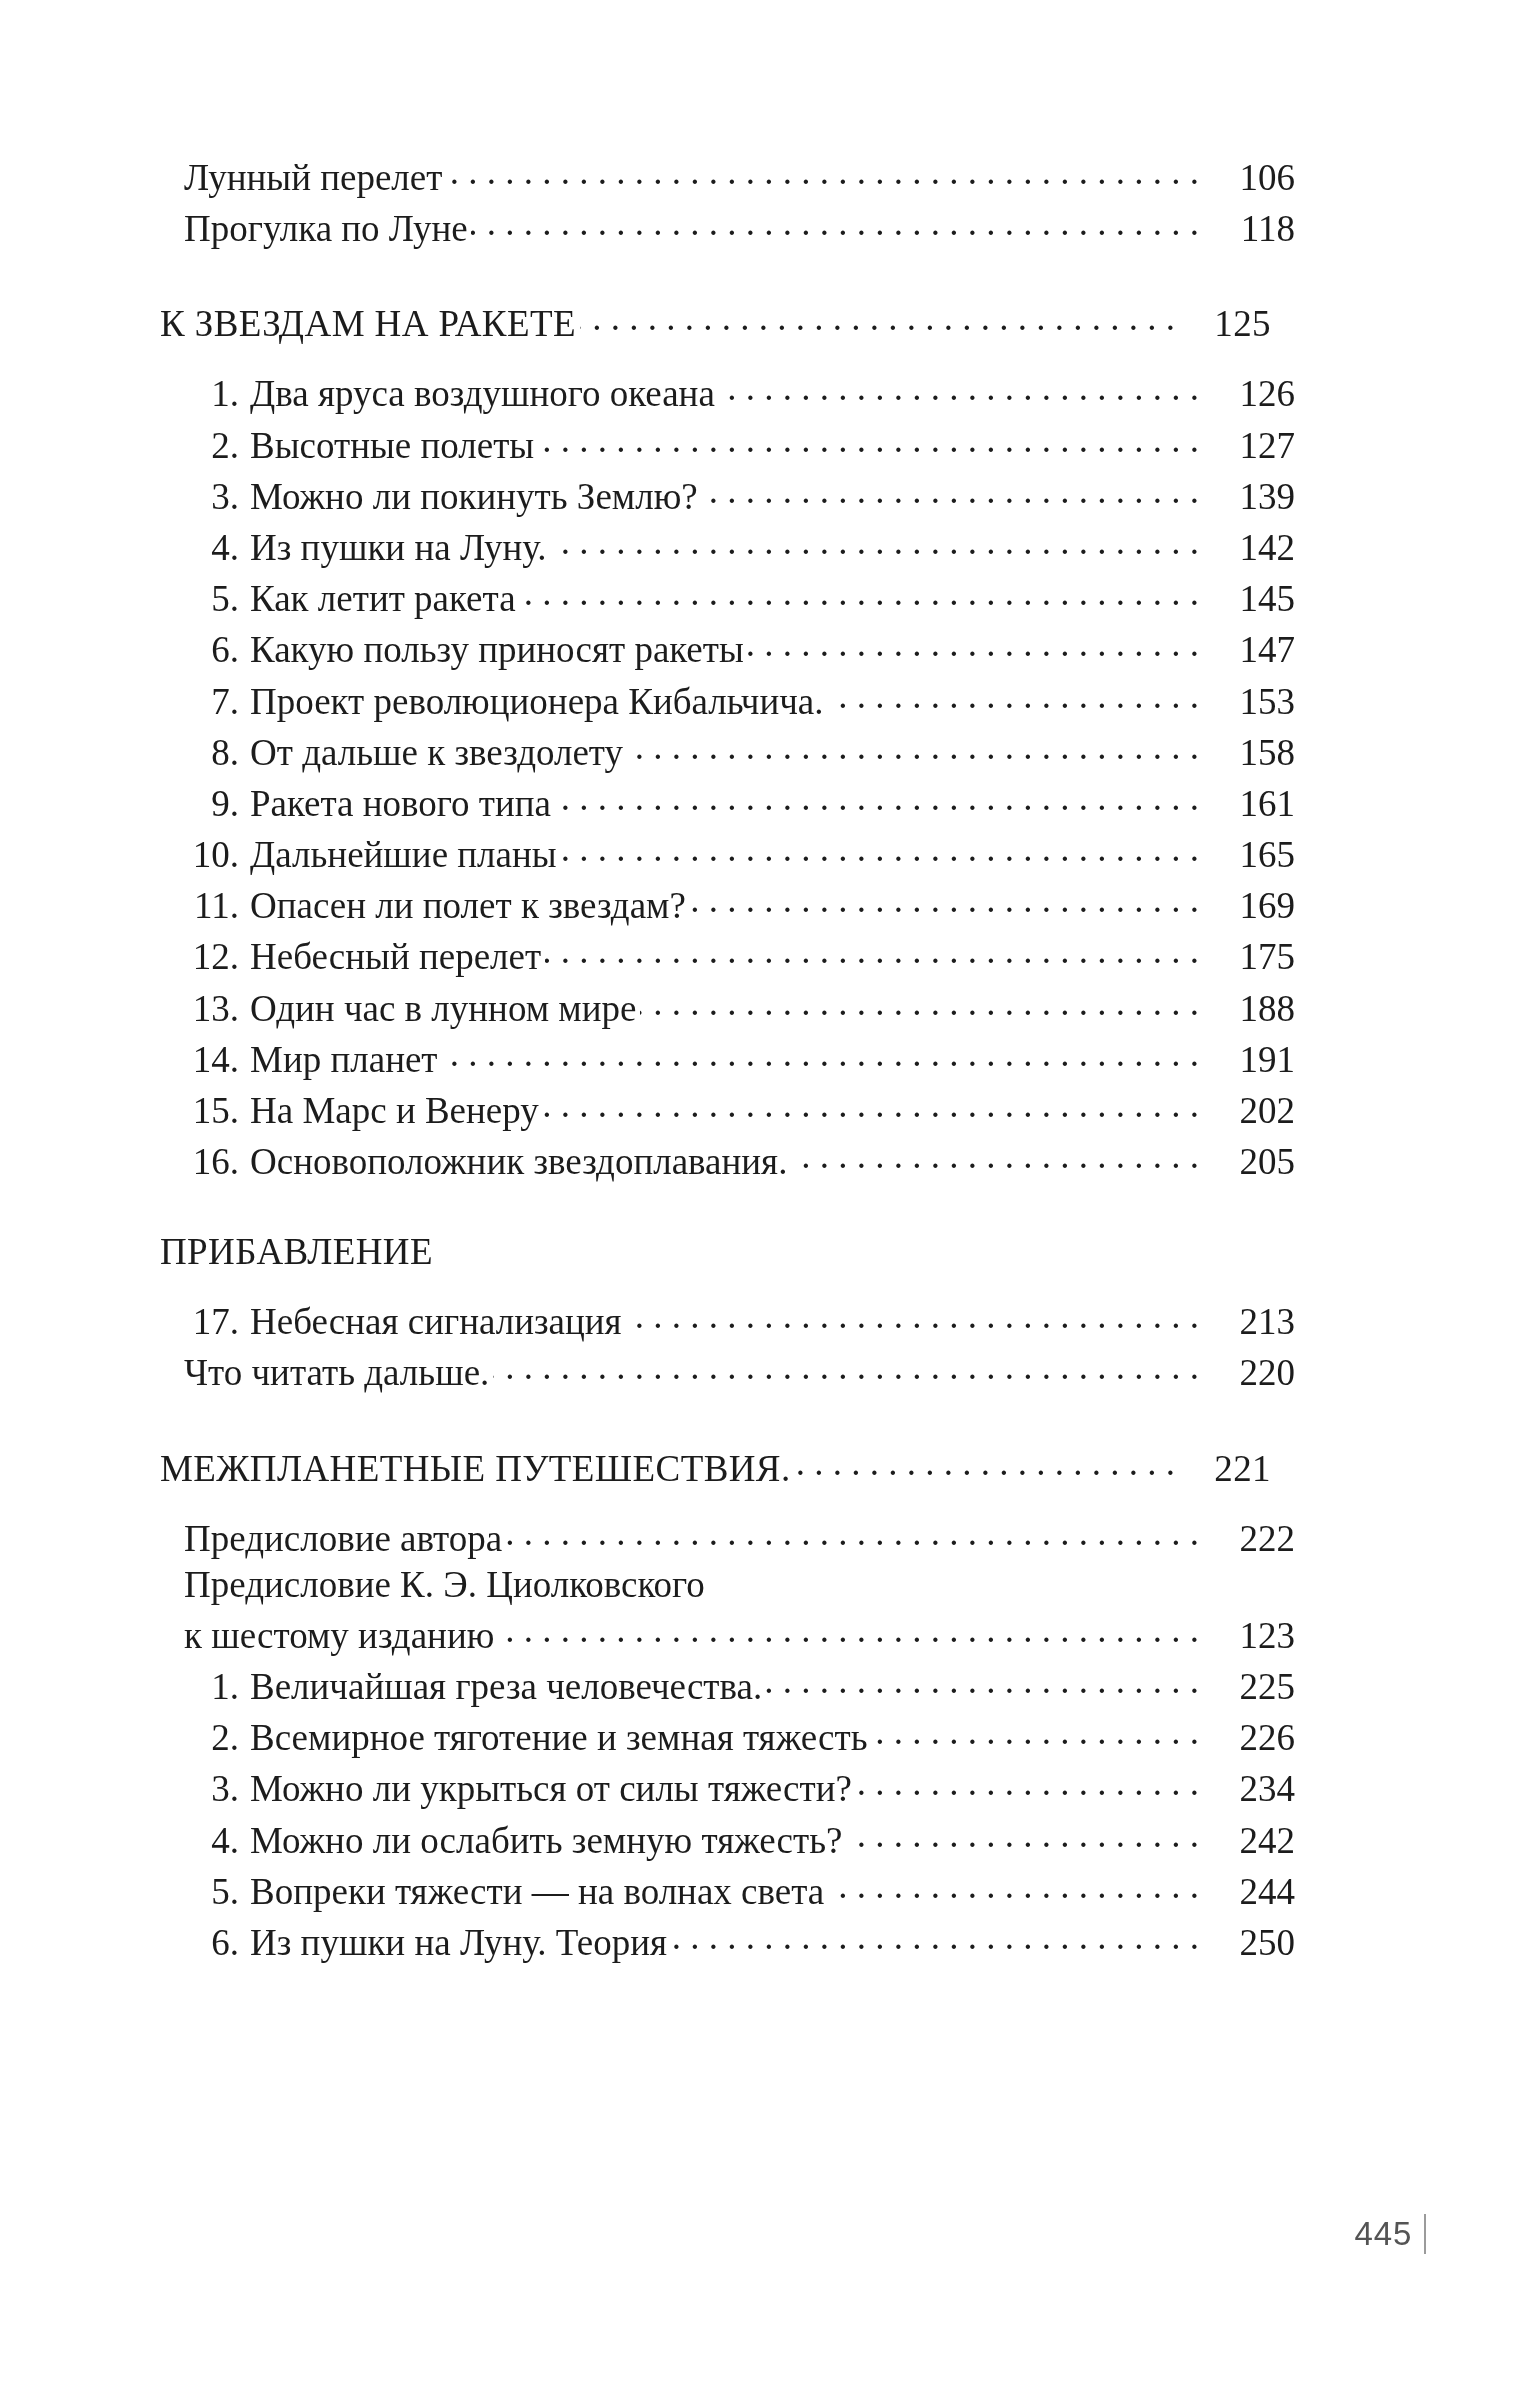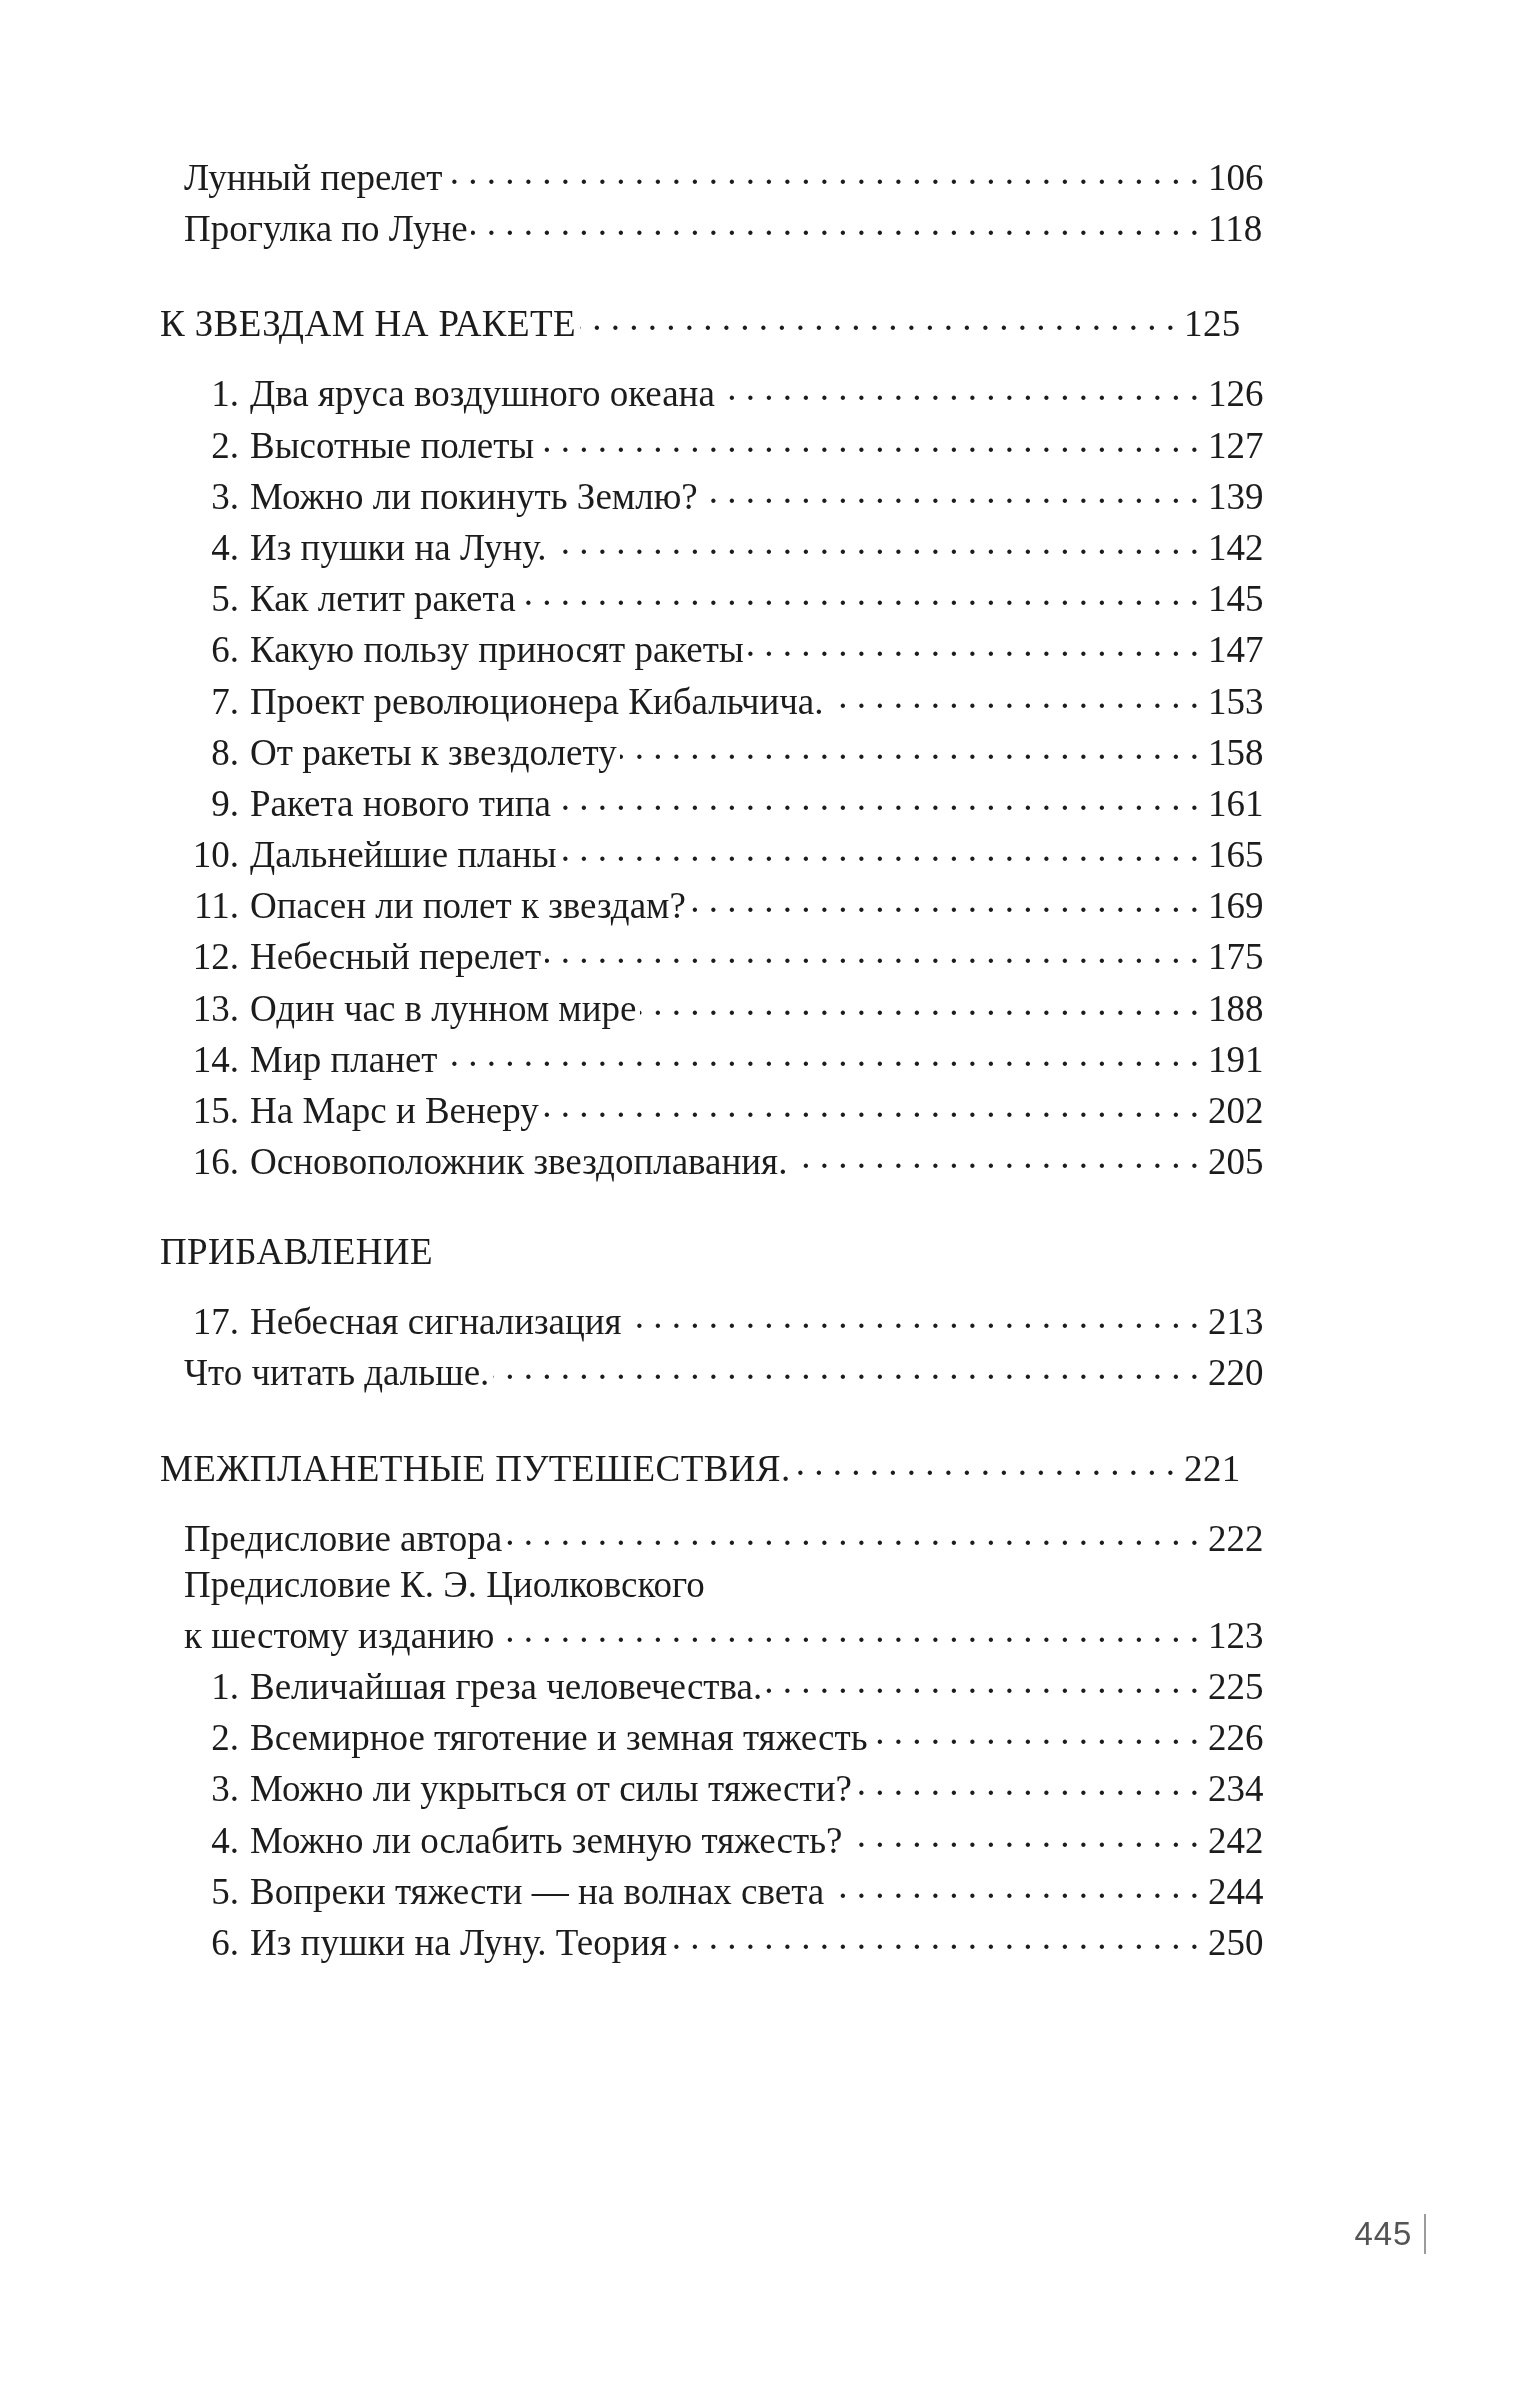--- a/index.html
+++ b/index.html
@@ -68,20 +68,21 @@
     position: absolute;
     right: 0;
     bottom: 0;
     letter-spacing: 0px;
     white-space: nowrap;
     font-size: 37px;
   }
 
   .toc-line .page-no {
     flex: 0 0 auto;
+    text-align: right;
     min-width: 87px;
     padding-left: 5.5px;
   }
 
   
   .lvl-section  { margin-left: 16px; }
   .lvl-sub      { margin-left: 40px; }
   .lvl-numbered { margin-left: 40px; }
 
   .toc-line.section {
@@ -191,21 +192,21 @@
       <div class="row-gap"></div>
       <div class="toc-line lvl-numbered numbered">
         <span class="num">7.</span>
         <span class="title">Проект революционера Кибальчича.</span>
         <span class="leader"></span>
         <span class="page-no">153</span>
       </div>
       <div class="row-gap"></div>
       <div class="toc-line lvl-numbered numbered">
         <span class="num">8.</span>
-        <span class="title">От ракеты к звездолету</span>
+        <span class="title">От дальше к звездолету</span>
         <span class="leader"></span>
         <span class="page-no">158</span>
       </div>
       <div class="row-gap"></div>
       <div class="toc-line lvl-numbered numbered">
         <span class="num">9.</span>
         <span class="title">Ракета нового типа</span>
         <span class="leader"></span>
         <span class="page-no">161</span>
       </div>

